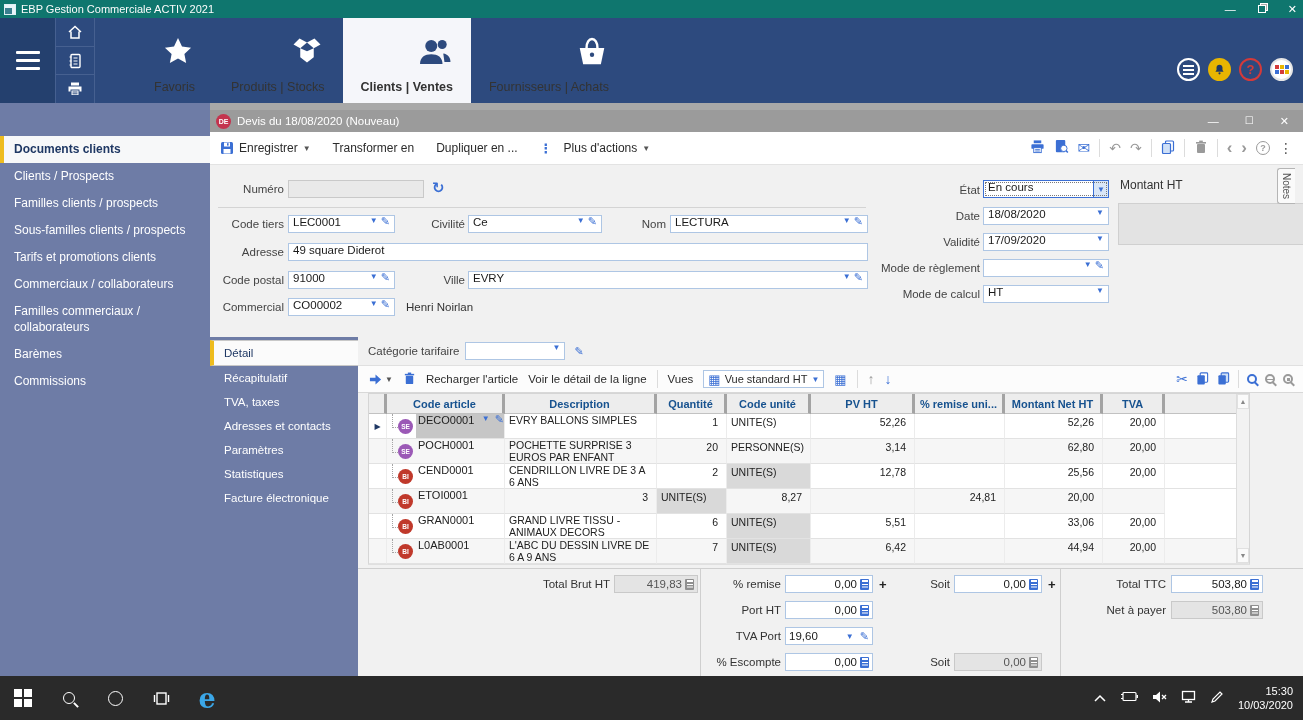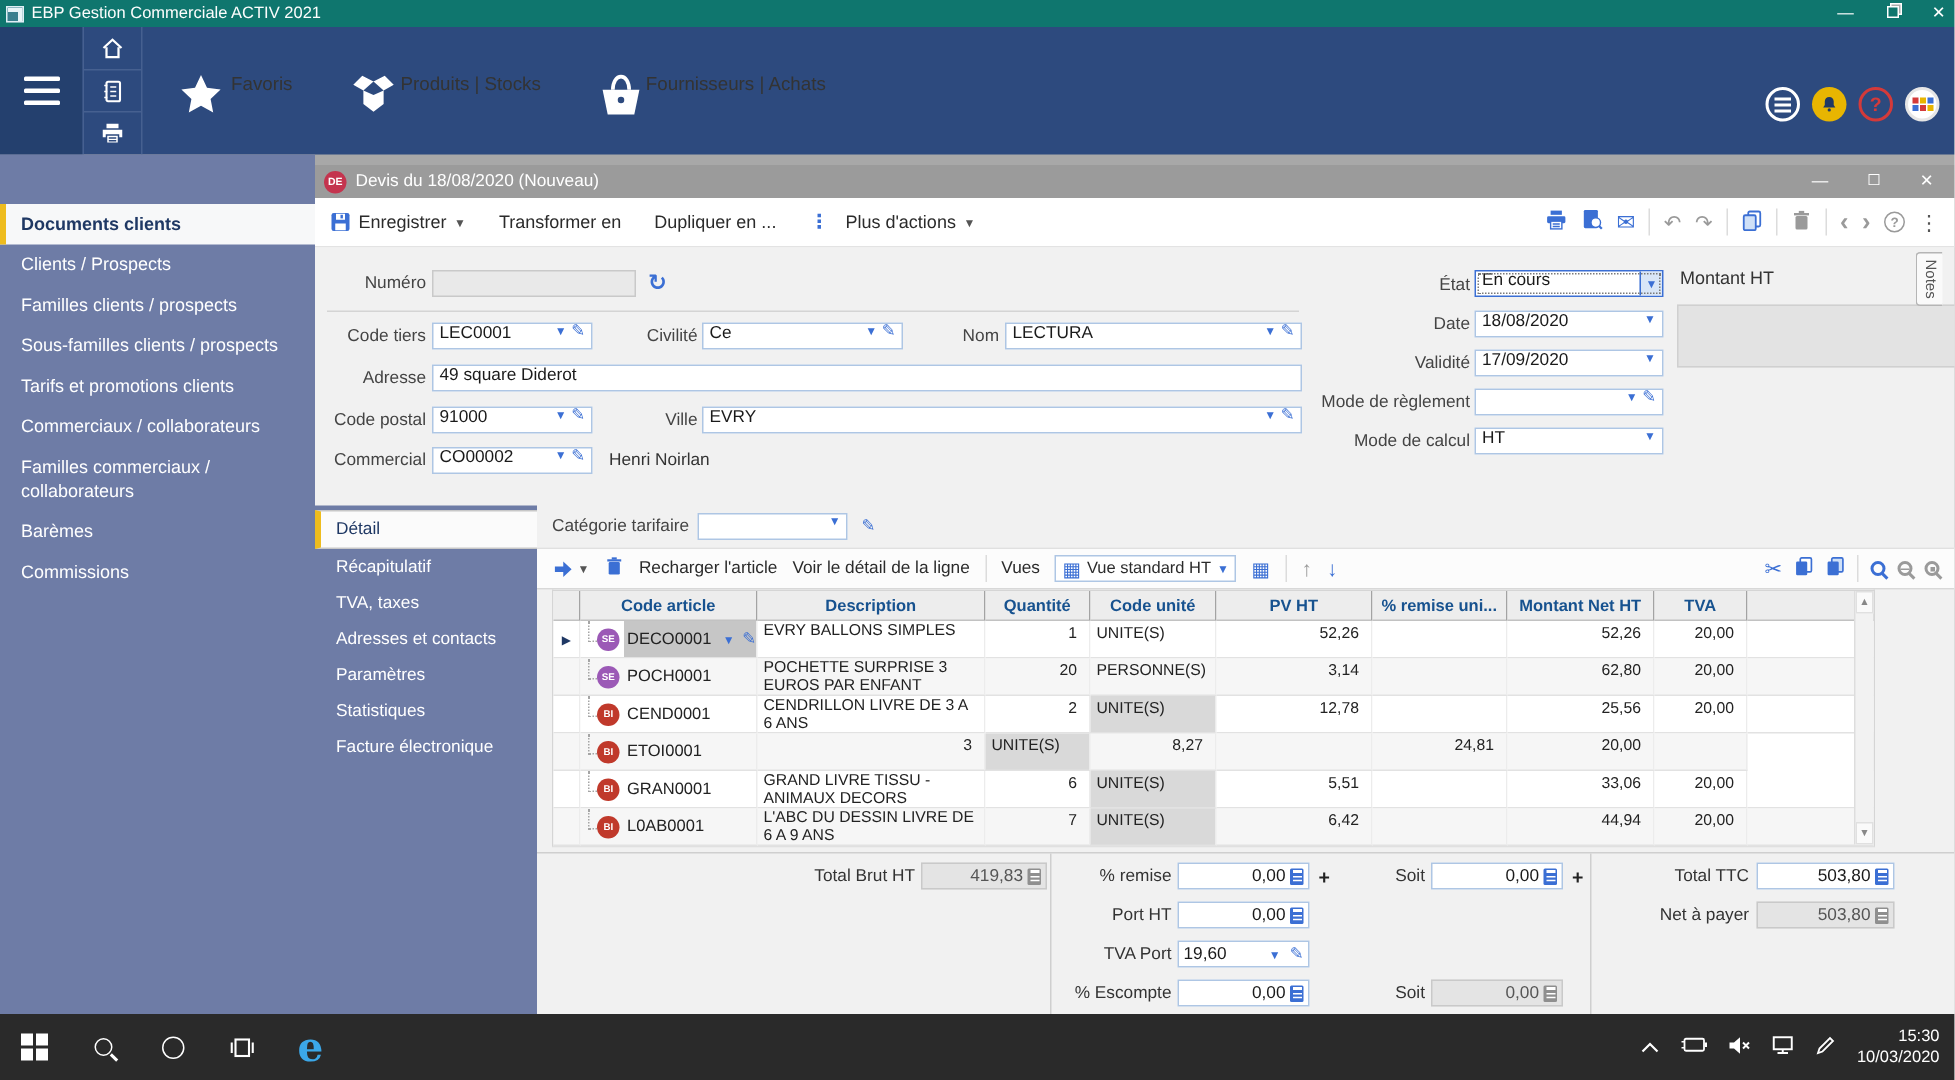--- a/index.html
+++ b/index.html
@@ -17,21 +17,21 @@
   .nav{position:absolute;left:0;top:18px;width:1303px;height:85px;background:#2d4a7e;display:flex}
   .burger{width:55px;height:85px;background:#24406e;display:flex;align-items:center;justify-content:center}
   .bars,.bars::before,.bars::after{display:block;width:24px;height:3px;background:#fff;border-radius:1px;content:""}
   .bars{position:relative}
   .bars::before{position:absolute;top:-8px}
   .bars::after{position:absolute;top:8px}
   .navcol{width:40px;height:85px;display:flex;flex-direction:column;border-left:1px solid #466090;border-right:1px solid #466090}
   .navcol .qi{flex:1;display:flex;align-items:center;justify-content:center;border-bottom:1px solid #466090}
   .navcol .qi:last-child{border-bottom:none}
   #nav-tabs{display:flex;height:85px}
-  .tab{min-width:118px;padding:0 18px;display:flex;align-items:center;justify-content:flex-end;color:#fff;cursor:default}
+  .tab{min-width:118px;padding:0 18px;display:flex;flex-direction:column;align-items:flex-end;justify-content:flex-end;color:#fff;cursor:default}
   .tab .tico{flex:1;display:flex;align-items:center;justify-content:center;padding-top:6px}
   .tab .tlbl{font-size:12.5px;padding-bottom:9px;white-space:nowrap}
   .tab.active{background:#f5f6fa;color:#2d4a7e}
   .tab.active .tlbl{font-weight:bold}
   .navright{position:absolute;right:10px;top:40px;display:flex;gap:8px}
   .circ{width:23px;height:23px;border-radius:50%;display:flex;align-items:center;justify-content:center;font-weight:bold}
   .circ.lines{border:2px solid #fff}
   .circ.lines i{display:block;width:11px;height:2px;background:#fff;box-shadow:0 -4px 0 #fff,0 4px 0 #fff}
   .circ.bell{background:#e8b501;color:#1f3864}
   .circ.help{border:2px solid #d43a3a;color:#d43a3a;font-size:13px}
@@ -93,29 +93,29 @@
   .mag::after{content:"";position:absolute;width:5px;height:2px;background:var(--c);right:-4px;bottom:-3px;transform:rotate(45deg)}
   .mag.gray{--c:#9a9a9a}
   .mag.minus::before{content:"";position:absolute;left:0;right:0;top:2.5px;height:1.5px;background:var(--c)}
   .mag.dot::before{content:"";position:absolute;left:2px;top:2px;width:2.5px;height:2.5px;background:var(--c)}
   .viewico{color:#3b6fd4;font-size:13px;line-height:13px}
 
   
   .grid-wrap{position:absolute;left:10px;top:56px;width:882px;height:172px;background:#fff;border:1px solid #d5d5d5;border-bottom:2px solid #e0e0e0}
   .grow{display:grid;grid-template-columns:18px 118px 152px 70px 84px 104px 90px 98px 62px 1fr}
   .ghead{height:20px}
-  .ghead .cell{background:#ededed;border-right:1px solid #a3a3a3;border-bottom:1px solid #c2c2c2;color:#17528f;font-weight:bold;font-size:11px;display:flex;align-items:center;justify-content:center;white-space:nowrap;overflow:hidden}
+  .ghead .cell{background:#ededed;border-right:3px solid #a3a3a3;border-bottom:1px solid #c2c2c2;color:#17528f;font-weight:bold;font-size:11px;display:flex;align-items:center;justify-content:center;white-space:nowrap;overflow:hidden}
   .brow{height:25px}
   .brow.alt .cell{background:#f6f6f6}
   .cell{background:#fff;border-right:1px solid #ececec;border-bottom:1px solid #e2e2e2;font-size:10.5px;overflow:hidden}
   .csel{display:flex;align-items:center;justify-content:center;color:#1f3864;font-size:8px}
   .ccode{display:flex;align-items:center;position:relative;padding-left:0}
   .ccode::before{content:"";position:absolute;left:5px;top:0;height:13px;width:5px;border-left:1px dotted #a5a5a5;border-bottom:1px dotted #a5a5a5}
   .badge{width:15px;height:15px;border-radius:50%;color:#fff;font-size:6.5px;font-weight:bold;display:flex;align-items:center;justify-content:center;margin:0 3px 0 11px;flex:none}
-  .codebox{flex:1;align-self:stretch;display:flex;align-items:center;padding-left:2px;font-size:11px}
+  .codebox{flex:1;align-self:stretch;display:flex;padding-left:2px;font-size:11px}
   .codebox.sel{background:#c6c6c6}
   .codebox .ddb{font-size:8px;margin-right:2px}
   .cdesc{padding:1px 4px;line-height:11.5px;display:block}
   .cnum{display:flex;justify-content:flex-end;padding:2px 8px 0 0}
   .cunit{padding:2px 0 0 4px}
   .cunit.gray{background:#d9d9d9 !important}
   .vscroll{position:absolute;right:0;top:0;width:13px;height:100%;background:#f2f2f2;border-left:1px solid #ddd;display:flex;flex-direction:column;justify-content:space-between;align-items:center}
   .vscroll span{font-size:7px;color:#888;background:#fafafa;width:100%;text-align:center;line-height:13px;border:1px solid #e0e0e0}
 
   
@@ -194,20 +194,31 @@
         <span class="tlbl">Favoris</span>
       </div>
       <div class="tab">
         <span class="tico">
           <svg width="36" height="30" viewBox="0 0 24 20">
             <path d="M3 5l4-4 5 2.6L17 1l4 4-4.5 2.5v6L12 17l-4.5-3.5v-6z" fill="#fff"></path>
             <path d="M12 3.6L7.5 7.5 12 9.5l4.5-2z" fill="#2d4a7e"></path>
           </svg>
         </span>
         <span class="tlbl">Produits | Stocks</span>
+      </div>
+      <div class="tab active">
+        <span class="tico">
+          <svg width="36" height="30" viewBox="0 0 24 20">
+            <circle cx="9.5" cy="6" r="4" fill="#2d4a7e"></circle>
+            <path d="M2 18c0-4.5 3.2-6.5 7.5-6.5S17 13.5 17 18z" fill="#2d4a7e"></path>
+            <circle cx="16.8" cy="5" r="3" fill="#2d4a7e"></circle>
+            <path d="M17.5 11c3 .4 4.8 2.6 4.8 5.6h-4" fill="#2d4a7e"></path>
+          </svg>
+        </span>
+        <span class="tlbl">Clients | Ventes</span>
       </div>
       <div class="tab">
         <span class="tico">
           <svg width="34" height="30" viewBox="0 0 24 22">
             <path d="M3 8h18l-2.5 12h-13z" fill="#fff"></path>
             <path d="M8 8c0-4 1.8-6.5 4-6.5S16 4 16 8" fill="none" stroke="#fff" stroke-width="1.8"></path>
             <circle cx="12" cy="13" r="1.6" fill="#2d4a7e"></circle>
           </svg>
         </span>
         <span class="tlbl">Fournisseurs | Achats</span>

